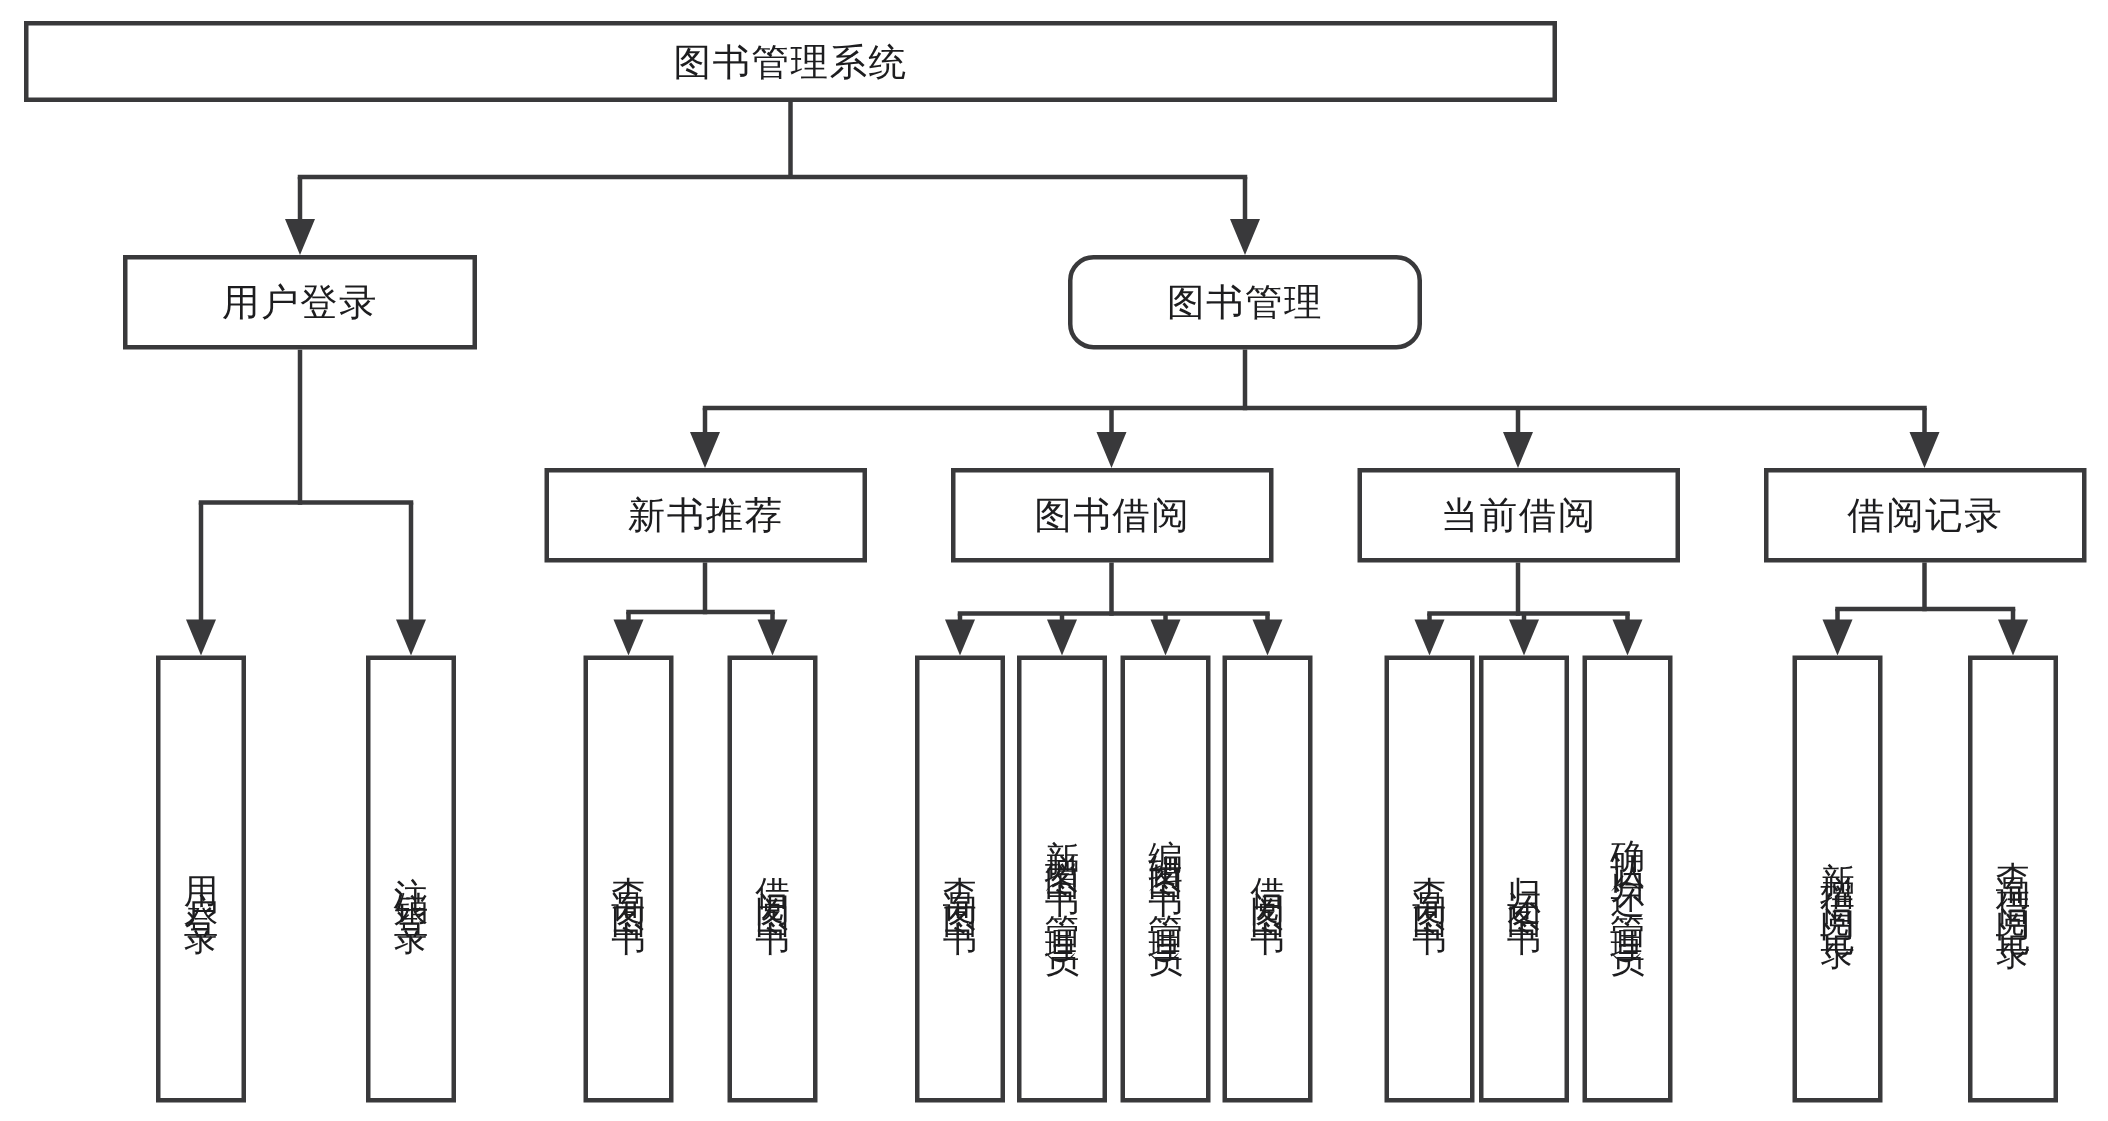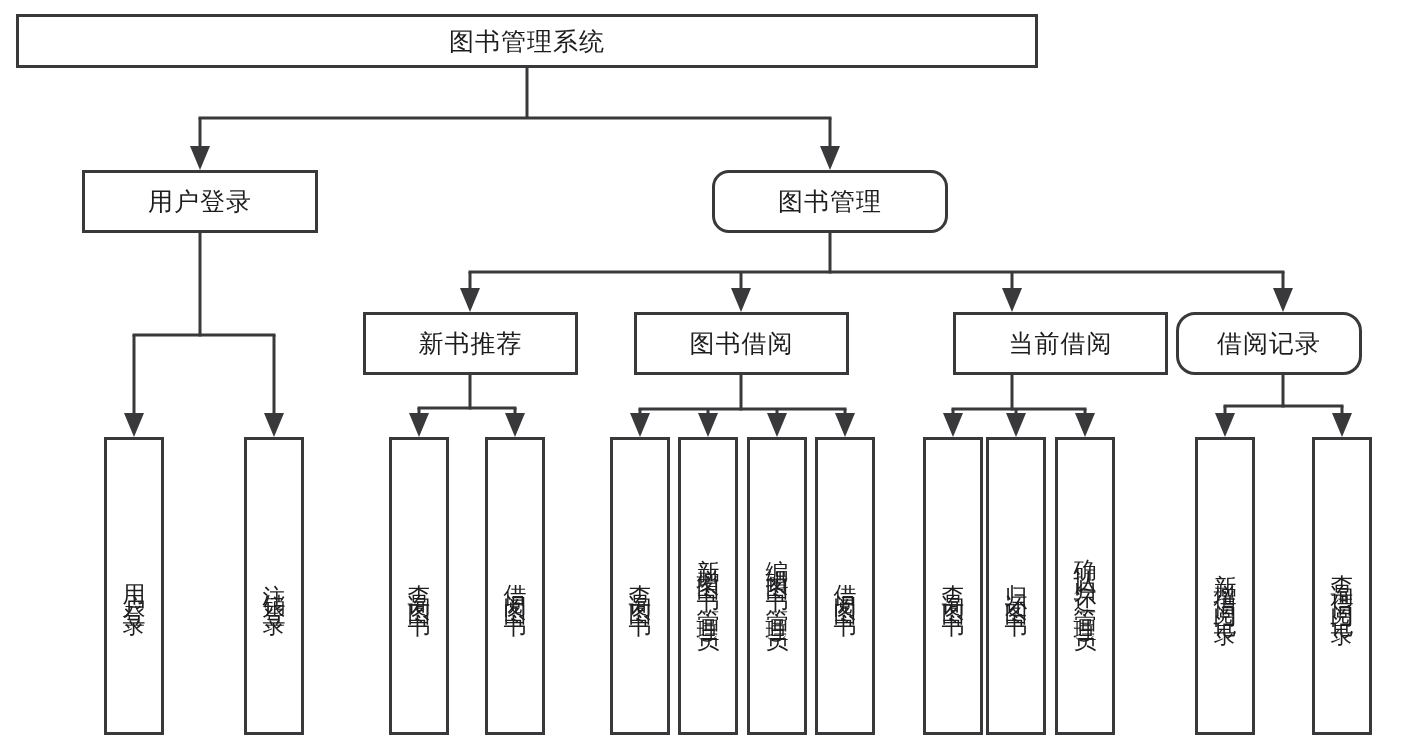--- a/index.html
+++ b/index.html
@@ -123,22 +123,22 @@
     <path class="head" d="M1342 437 L1332 413 L1352 413 Z"></path>
   </svg>
 
   <div class="node" style="left:16px;top:14px;width:1022px;height:54px;">图书管理系统</div>
 
   <div class="node" style="left:82px;top:170px;width:236px;height:63px;">用户登录</div>
   <div class="node" style="left:712px;top:170px;width:236px;height:63px;border-radius:17px;">图书管理</div>
 
   <div class="node" style="left:363px;top:312px;width:215px;height:63px;">新书推荐</div>
   <div class="node" style="left:634px;top:312px;width:215px;height:63px;">图书借阅</div>
-  <div class="node" style="left:905px;top:312px;width:215px;height:63px;margin-left:48px;">当前借阅</div>
-  <div class="node" style="left:1176px;top:312px;width:186px;height:63px;border-radius:19px;">借阅记录</div>
+  <div class="node" style="left:905px;top:312px;width:215px;height:63px;">当前借阅</div>
+  <div class="node" style="left:1176px;top:312px;width:215px;height:63px;">借阅记录</div>
 
   <div class="leaf" style="left:104px;">
     <span class="vtxt">用户登录</span>
   </div>
   <div class="leaf" style="left:244px;">
     <span class="vtxt">注销登录</span>
   </div>
 
   <div class="leaf" style="left:389px;">
     <span class="vtxt">查询图书</span>

